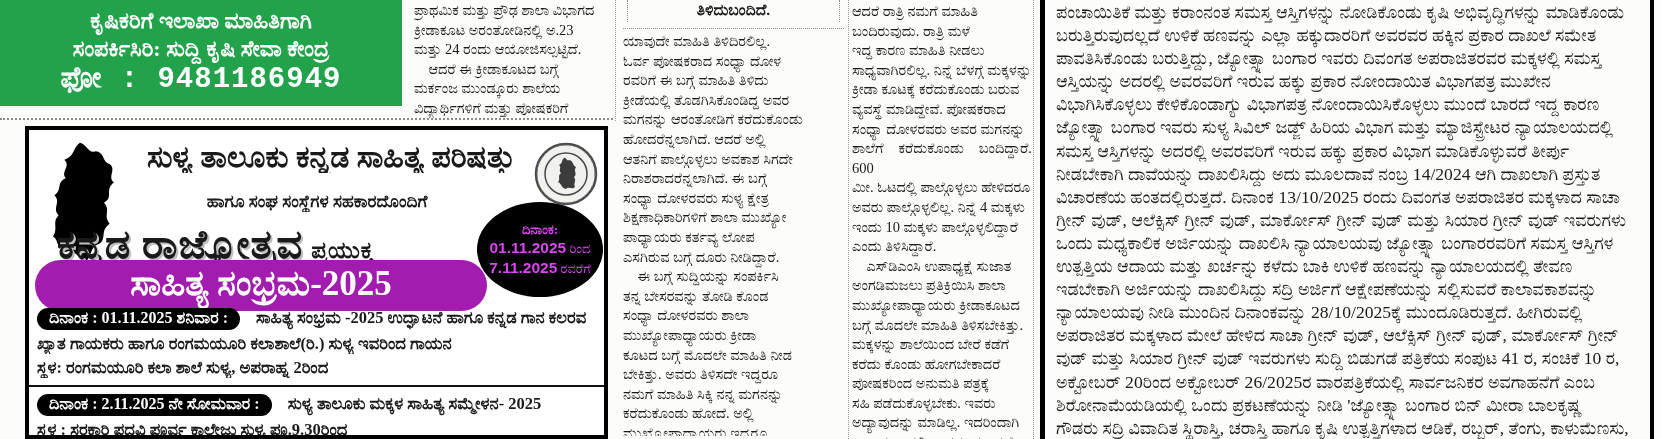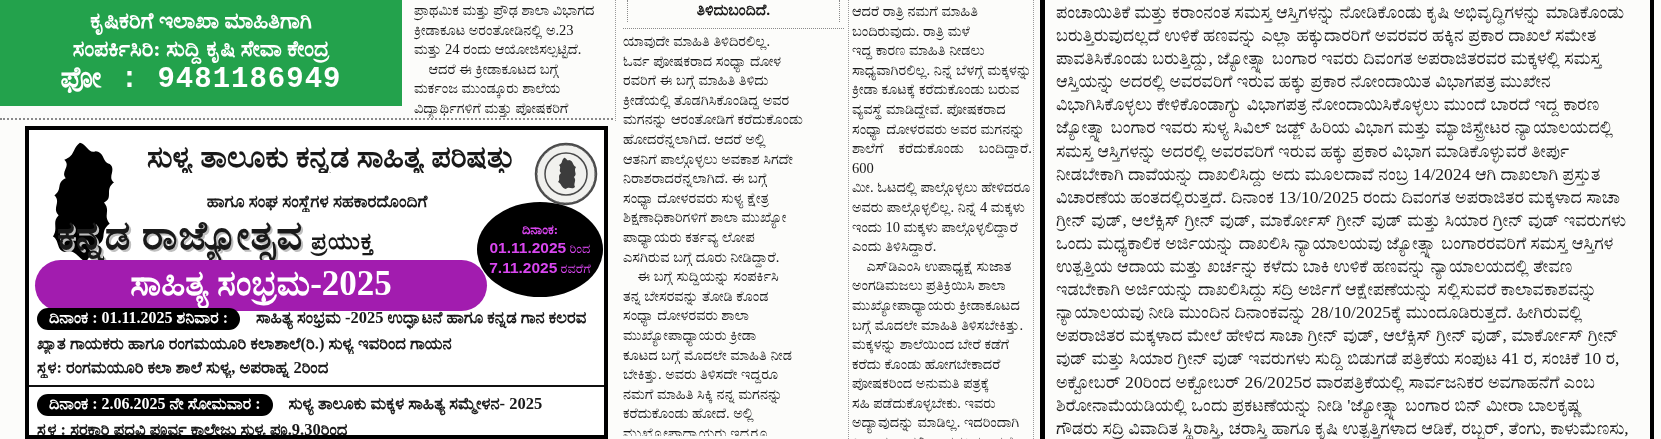--- a/index.html
+++ b/index.html
@@ -41,21 +41,21 @@
 
   
   .ad-box{position:absolute;left:25px;top:126px;width:583px;height:313px;box-sizing:border-box;
           border:4px solid #000;background:#fff;overflow:hidden;}
   .map-icon{position:absolute;left:8px;top:10px;width:100px;height:122px;}
   .org-title{position:absolute;left:108px;top:10px;width:388px;text-align:center;
              font-weight:bold;font-size:30px;line-height:1.1;white-space:nowrap;overflow:hidden;}
   .seal-icon{position:absolute;right:6px;top:12px;width:64px;height:64px;}
   .org-subtitle{position:absolute;left:108px;top:62px;width:360px;text-align:center;
                 font-weight:bold;font-size:17px;white-space:nowrap;overflow:hidden;}
-  .occasion{position:absolute;left:28px;top:82px;font-weight:900;font-size:40px;
+  .occasion{position:absolute;left:28px;top:91px;font-weight:900;font-size:40px;
             letter-spacing:1px;text-shadow:2px 2px 0 #bfbfbf;white-space:nowrap;}
   .occasion .suffix{font-size:23px;text-shadow:none;font-weight:bold;margin-left:8px;}
   .banner{position:absolute;left:6px;top:130px;width:452px;background:#a21caf;color:#fff;
           border-radius:34px;text-align:center;font-weight:bold;font-size:35px;
           padding:4px 0 7px 0;white-space:nowrap;overflow:hidden;}
   .date-oval{position:absolute;right:1px;top:72px;width:126px;height:95px;background:#000;
              border-radius:50%;color:#d946ef;display:flex;flex-direction:column;align-items:center;
              justify-content:center;text-align:center;line-height:1.25;}
   .date-oval .lab{font-size:13px;font-weight:bold;}
   .date-oval .dt{font-size:15.5px;font-weight:bold;font-family:"Liberation Sans",sans-serif;}
@@ -116,21 +116,21 @@
     </div>
 
     <div class="sched">
       <div class="srow">
         <span class="pill">ದಿನಾಂಕ : 01.11.2025 ಶನಿವಾರ :</span><span class="stext">ಸಾಹಿತ್ಯ ಸಂಭ್ರಮ -2025 ಉದ್ಘಾಟನೆ ಹಾಗೂ ಕನ್ನಡ ಗಾನ ಕಲರವ</span>
       </div>
       <div class="sline">ಖ್ಯಾತ ಗಾಯಕರು ಹಾಗೂ ರಂಗಮಯೂರಿ ಕಲಾಶಾಲೆ(ರಿ.) ಸುಳ್ಯ ಇವರಿಂದ ಗಾಯನ</div>
       <div class="sline">ಸ್ಥಳ: ರಂಗಮಯೂರಿ ಕಲಾ ಶಾಲೆ ಸುಳ್ಯ, ಅಪರಾಹ್ನ 2ರಿಂದ</div>
       <div class="sdiv"></div>
       <div class="srow">
-        <span class="pill">ದಿನಾಂಕ : 2.06.2025 ನೇ ಸೋಮವಾರ :</span><span class="stext">ಸುಳ್ಯ ತಾಲೂಕು ಮಕ್ಕಳ ಸಾಹಿತ್ಯ ಸಮ್ಮೇಳನ- 2025</span>
+        <span class="pill">ದಿನಾಂಕ : 2.11.2025 ನೇ ಸೋಮವಾರ :</span><span class="stext">ಸುಳ್ಯ ತಾಲೂಕು ಮಕ್ಕಳ ಸಾಹಿತ್ಯ ಸಮ್ಮೇಳನ- 2025</span>
       </div>
       <div class="sline">ಸ್ಥಳ : ಸರಕಾರಿ ಪದವಿ ಪೂರ್ವ ಕಾಲೇಜು ಸುಳ್ಯ ಪೂ.9.30ರಿಂದ</div>
     </div>
   </div>
 
   <div class="col2">
     <div class="headline-box">ತಿಳಿದುಬಂದಿದೆ.</div>
     <div class="headline-rule"></div>
     <div class="news">ಯಾವುದೇ ಮಾಹಿತಿ ತಿಳಿದಿರಲಿಲ್ಲ.
 ಓರ್ವ ಪೋಷಕರಾದ ಸಂಧ್ಯಾ ದೋಳ

